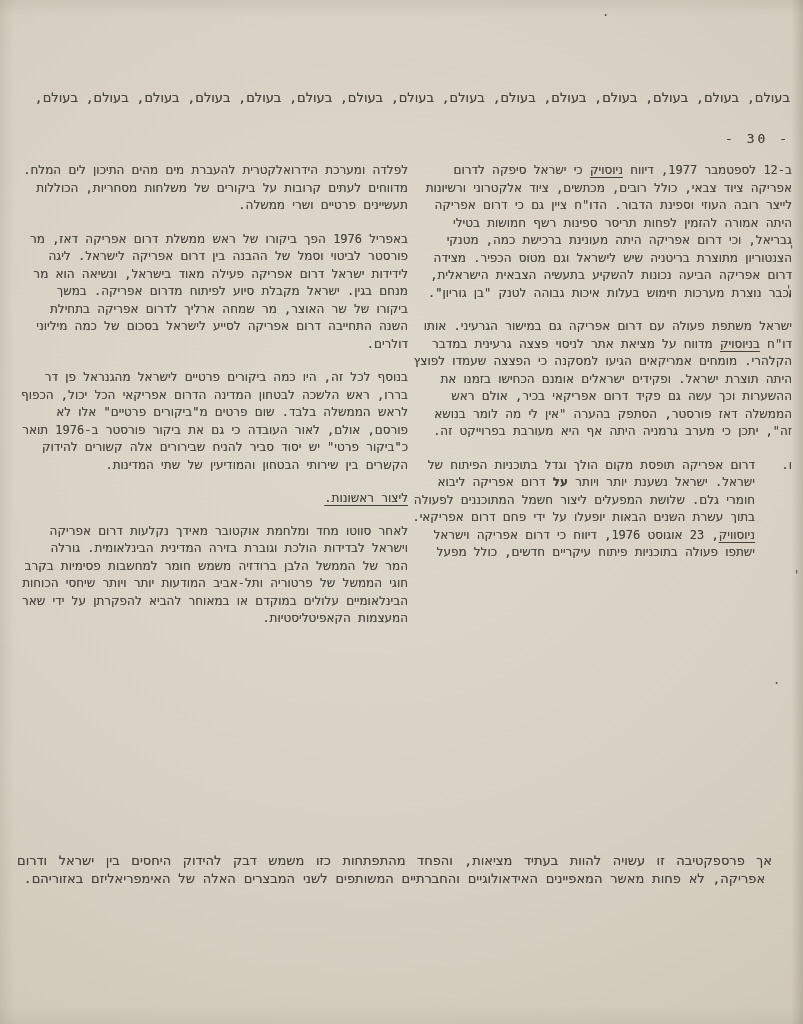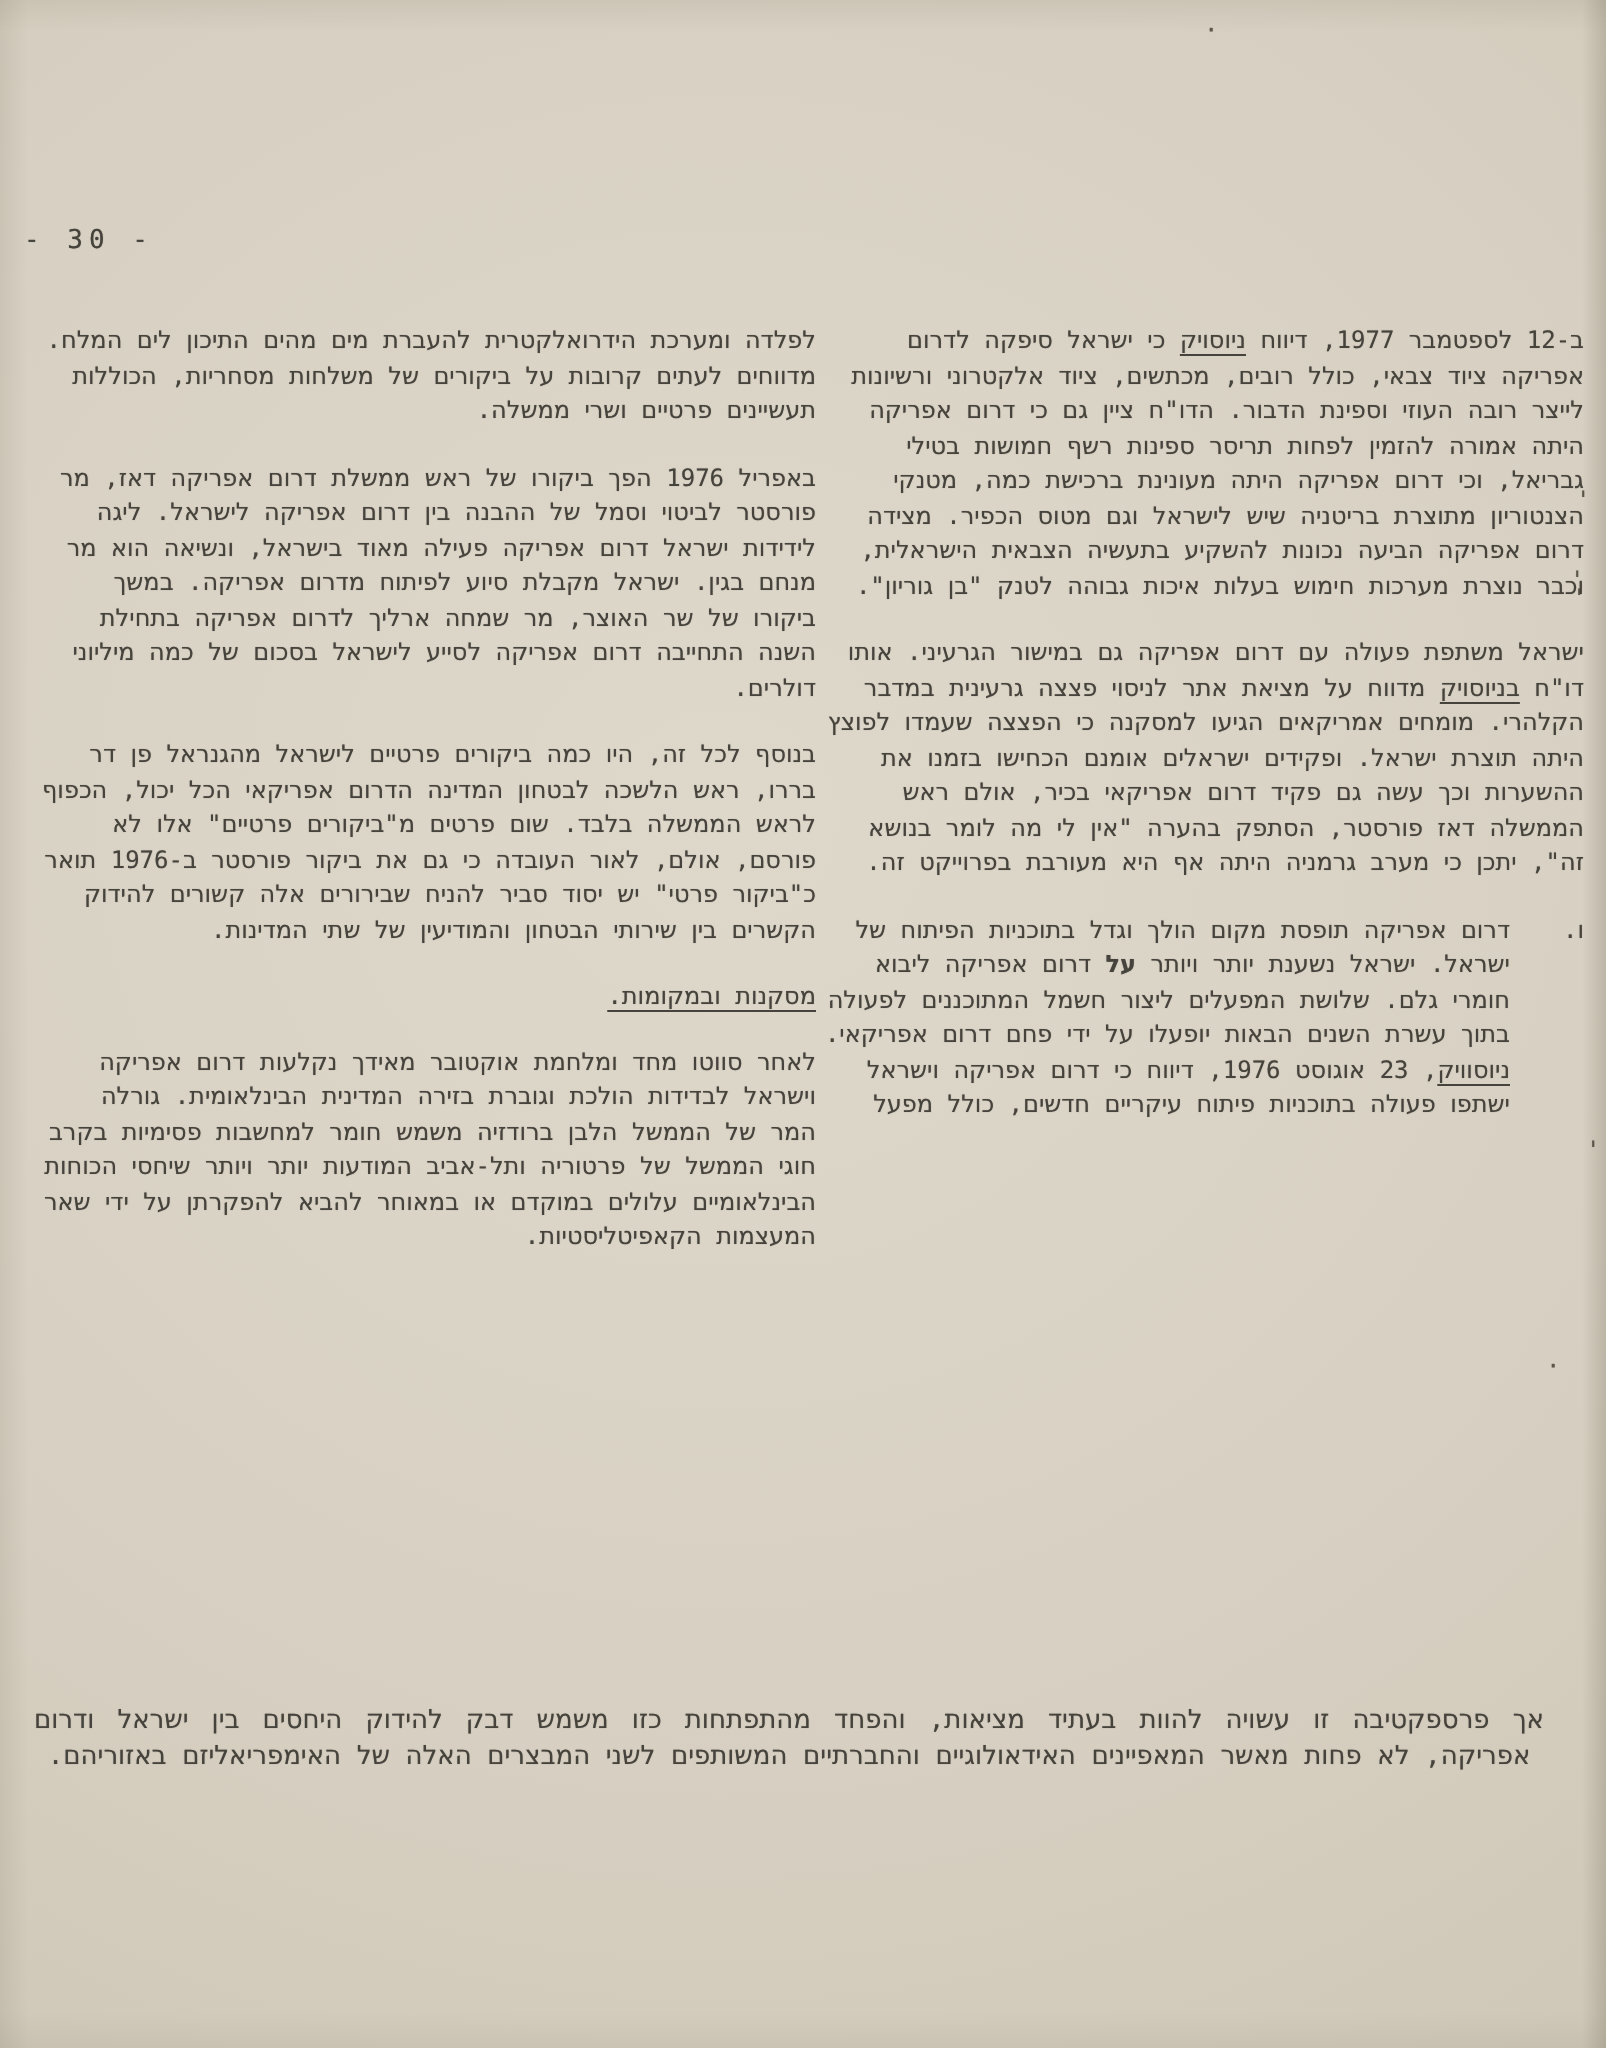--- a/index.html
+++ b/index.html
@@ -19,24 +19,23 @@
     color:#46433c;
   }
   .running-header {
     position:absolute; top:90px; right:13px; left:10px;
     font-size:13px; line-height:16px;
     white-space:nowrap; overflow:hidden;
     text-align:right;
     text-shadow:0 0 0.5px rgba(70,66,58,0.55);
   }
   .page-number {
-    position:absolute; top:113px; left:0; width:790px;
-    text-align:left; font-size:13px; letter-spacing:3px;
+    position:absolute; top:131px; left:0; width:790px;
+    text-align:right; font-size:13px; letter-spacing:3px;
     text-shadow:0 0 0.5px rgba(70,66,58,0.55);
-    margin-left:12px;
   }
   .col {
     position:absolute; top:162px;
     font-size:12px; line-height:17.5px;
     text-align:right;
     text-shadow:0 0 0.5px rgba(70,66,58,0.5);
   }
   .col-right { right:11px; width:385px; }
   .col-left  { left:21px;  width:387px; }
   .block { margin:0 0 16px 0; }
@@ -62,37 +61,38 @@
     position:absolute;
     font-size:12px;
     color:rgba(72,66,55,0.78);
     text-shadow:0 0 0.5px rgba(72,66,55,0.4);
   }
 </style>
 </head>
 <body>
 
 <div class="page" style="color: rgb(70, 67, 60);">
+  <div class="running-header">בעולם, בעולם, בעולם, בעולם, בעולם, בעולם, בעולם, בעולם, בעולם, בעולם, בעולם, בעולם, בעולם, בעולם, בעולם,</div>
 
   <div class="page-number">- 30 -</div>
 
   <div class="col col-right">
       <div class="block para"><span class="ptext"><span>ב-12 לספטמבר 1977, דיווח </span><span class="seg-u">ניוסויק</span><span> כי ישראל סיפקה לדרום אפריקה ציוד צבאי, כולל רובים, מכתשים, ציוד אלקטרוני ורשיונות לייצר רובה העוזי וספינת הדבור. הדו"ח ציין גם כי דרום אפריקה היתה אמורה להזמין לפחות תריסר ספינות רשף חמושות בטילי גבריאל, וכי דרום אפריקה היתה מעונינת ברכישת כמה, מטנקי הצנטוריון מתוצרת בריטניה שיש לישראל וגם מטוס הכפיר. מצידה דרום אפריקה הביעה נכונות להשקיע בתעשיה הצבאית הישראלית, וכבר נוצרת מערכות חימוש בעלות איכות גבוהה לטנק "בן גוריון".</span></span></div>
       <div class="block para"><span class="ptext"><span>ישראל משתפת פעולה עם דרום אפריקה גם במישור הגרעיני. אותו דו"ח </span><span class="seg-u">בניוסויק</span><span> מדווח על מציאת אתר לניסוי פצצה גרעינית במדבר הקלהרי. מומחים אמריקאים הגיעו למסקנה כי הפצצה שעמדו לפוצץ היתה תוצרת ישראל. ופקידים ישראלים אומנם הכחישו בזמנו את ההשערות וכך עשה גם פקיד דרום אפריקאי בכיר, אולם ראש הממשלה דאז פורסטר, הסתפק בהערה "אין לי מה לומר בנושא זה", יתכן כי מערב גרמניה היתה אף היא מעורבת בפרוייקט זה.</span></span></div>
       <div class="block para marked">
         <span class="marker">ו.</span>
         <span class="ptext"><span>דרום אפריקה תופסת מקום הולך וגדל בתוכניות הפיתוח של ישראל. ישראל נשענת יותר ויותר </span><span class="seg-b">על</span><span> דרום אפריקה ליבוא חומרי גלם. שלושת המפעלים ליצור חשמל המתוכננים לפעולה בתוך עשרת השנים הבאות יופעלו על ידי פחם דרום אפריקאי. </span><span class="seg-u">ניוסוויק</span><span>, 23 אוגוסט 1976, דיווח כי דרום אפריקה וישראל ישתפו פעולה בתוכניות פיתוח עיקריים חדשים, כולל מפעל</span></span>
       </div>
     </div>
 
   <div class="col col-left">
       <div class="block para"><span class="ptext"><span>לפלדה ומערכת הידרואלקטרית להעברת מים מהים התיכון לים המלח. מדווחים לעתים קרובות על ביקורים של משלחות מסחריות, הכוללות תעשיינים פרטיים ושרי ממשלה.</span></span></div>
       <div class="block para"><span class="ptext"><span>באפריל 1976 הפך ביקורו של ראש ממשלת דרום אפריקה דאז, מר פורסטר לביטוי וסמל של ההבנה בין דרום אפריקה לישראל. ליגה לידידות ישראל דרום אפריקה פעילה מאוד בישראל, ונשיאה הוא מר מנחם בגין. ישראל מקבלת סיוע לפיתוח מדרום אפריקה. במשך ביקורו של שר האוצר, מר שמחה ארליך לדרום אפריקה בתחילת השנה התחייבה דרום אפריקה לסייע לישראל בסכום של כמה מיליוני דולרים.</span></span></div>
       <div class="block para"><span class="ptext"><span>בנוסף לכל זה, היו כמה ביקורים פרטיים לישראל מהגנראל פן דר בררו, ראש הלשכה לבטחון המדינה הדרום אפריקאי הכל יכול, הכפוף לראש הממשלה בלבד. שום פרטים מ"ביקורים פרטיים" אלו לא פורסם, אולם, לאור העובדה כי גם את ביקור פורסטר ב-1976 תואר כ"ביקור פרטי" יש יסוד סביר להניח שבירורים אלה קשורים להידוק הקשרים בין שירותי הבטחון והמודיעין של שתי המדינות.</span></span></div>
-      <div class="block heading"><span class="ptext"><span>מסקנות ובמקומות.</span></span></div>
+      <div class="block heading"><span class="ptext"><span>ליצור ראשונות.</span></span></div>
       <div class="block para"><span class="ptext"><span>לאחר סווטו מחד ומלחמת אוקטובר מאידך נקלעות דרום אפריקה וישראל לבדידות הולכת וגוברת בזירה המדינית הבינלאומית. גורלה המר של הממשל הלבן ברודזיה משמש חומר למחשבות פסימיות בקרב חוגי הממשל של פרטוריה ותל-אביב המודעות יותר ויותר שיחסי הכוחות הבינלאומיים עלולים במוקדם או במאוחר להביא להפקרתן על ידי שאר המעצמות הקאפיטליסטיות.</span></span></div>
     </div>
 
   <div class="footer-para">
       <div class="block para"><span class="ptext"><span>אך פרספקטיבה זו עשויה להוות בעתיד מציאות, והפחד מהתפתחות כזו משמש דבק להידוק היחסים בין ישראל ודרום אפריקה, לא פחות מאשר המאפיינים האידאולוגיים והחברתיים המשותפים לשני המבצרים האלה של האימפריאליזם באזוריהם.</span></span></div>
     </div>
 
   <div>
       <span class="mark" style="left: 788px; top: 243px;">'</span>
       <span class="mark" style="left: 785px; top: 283px;">'</span>

